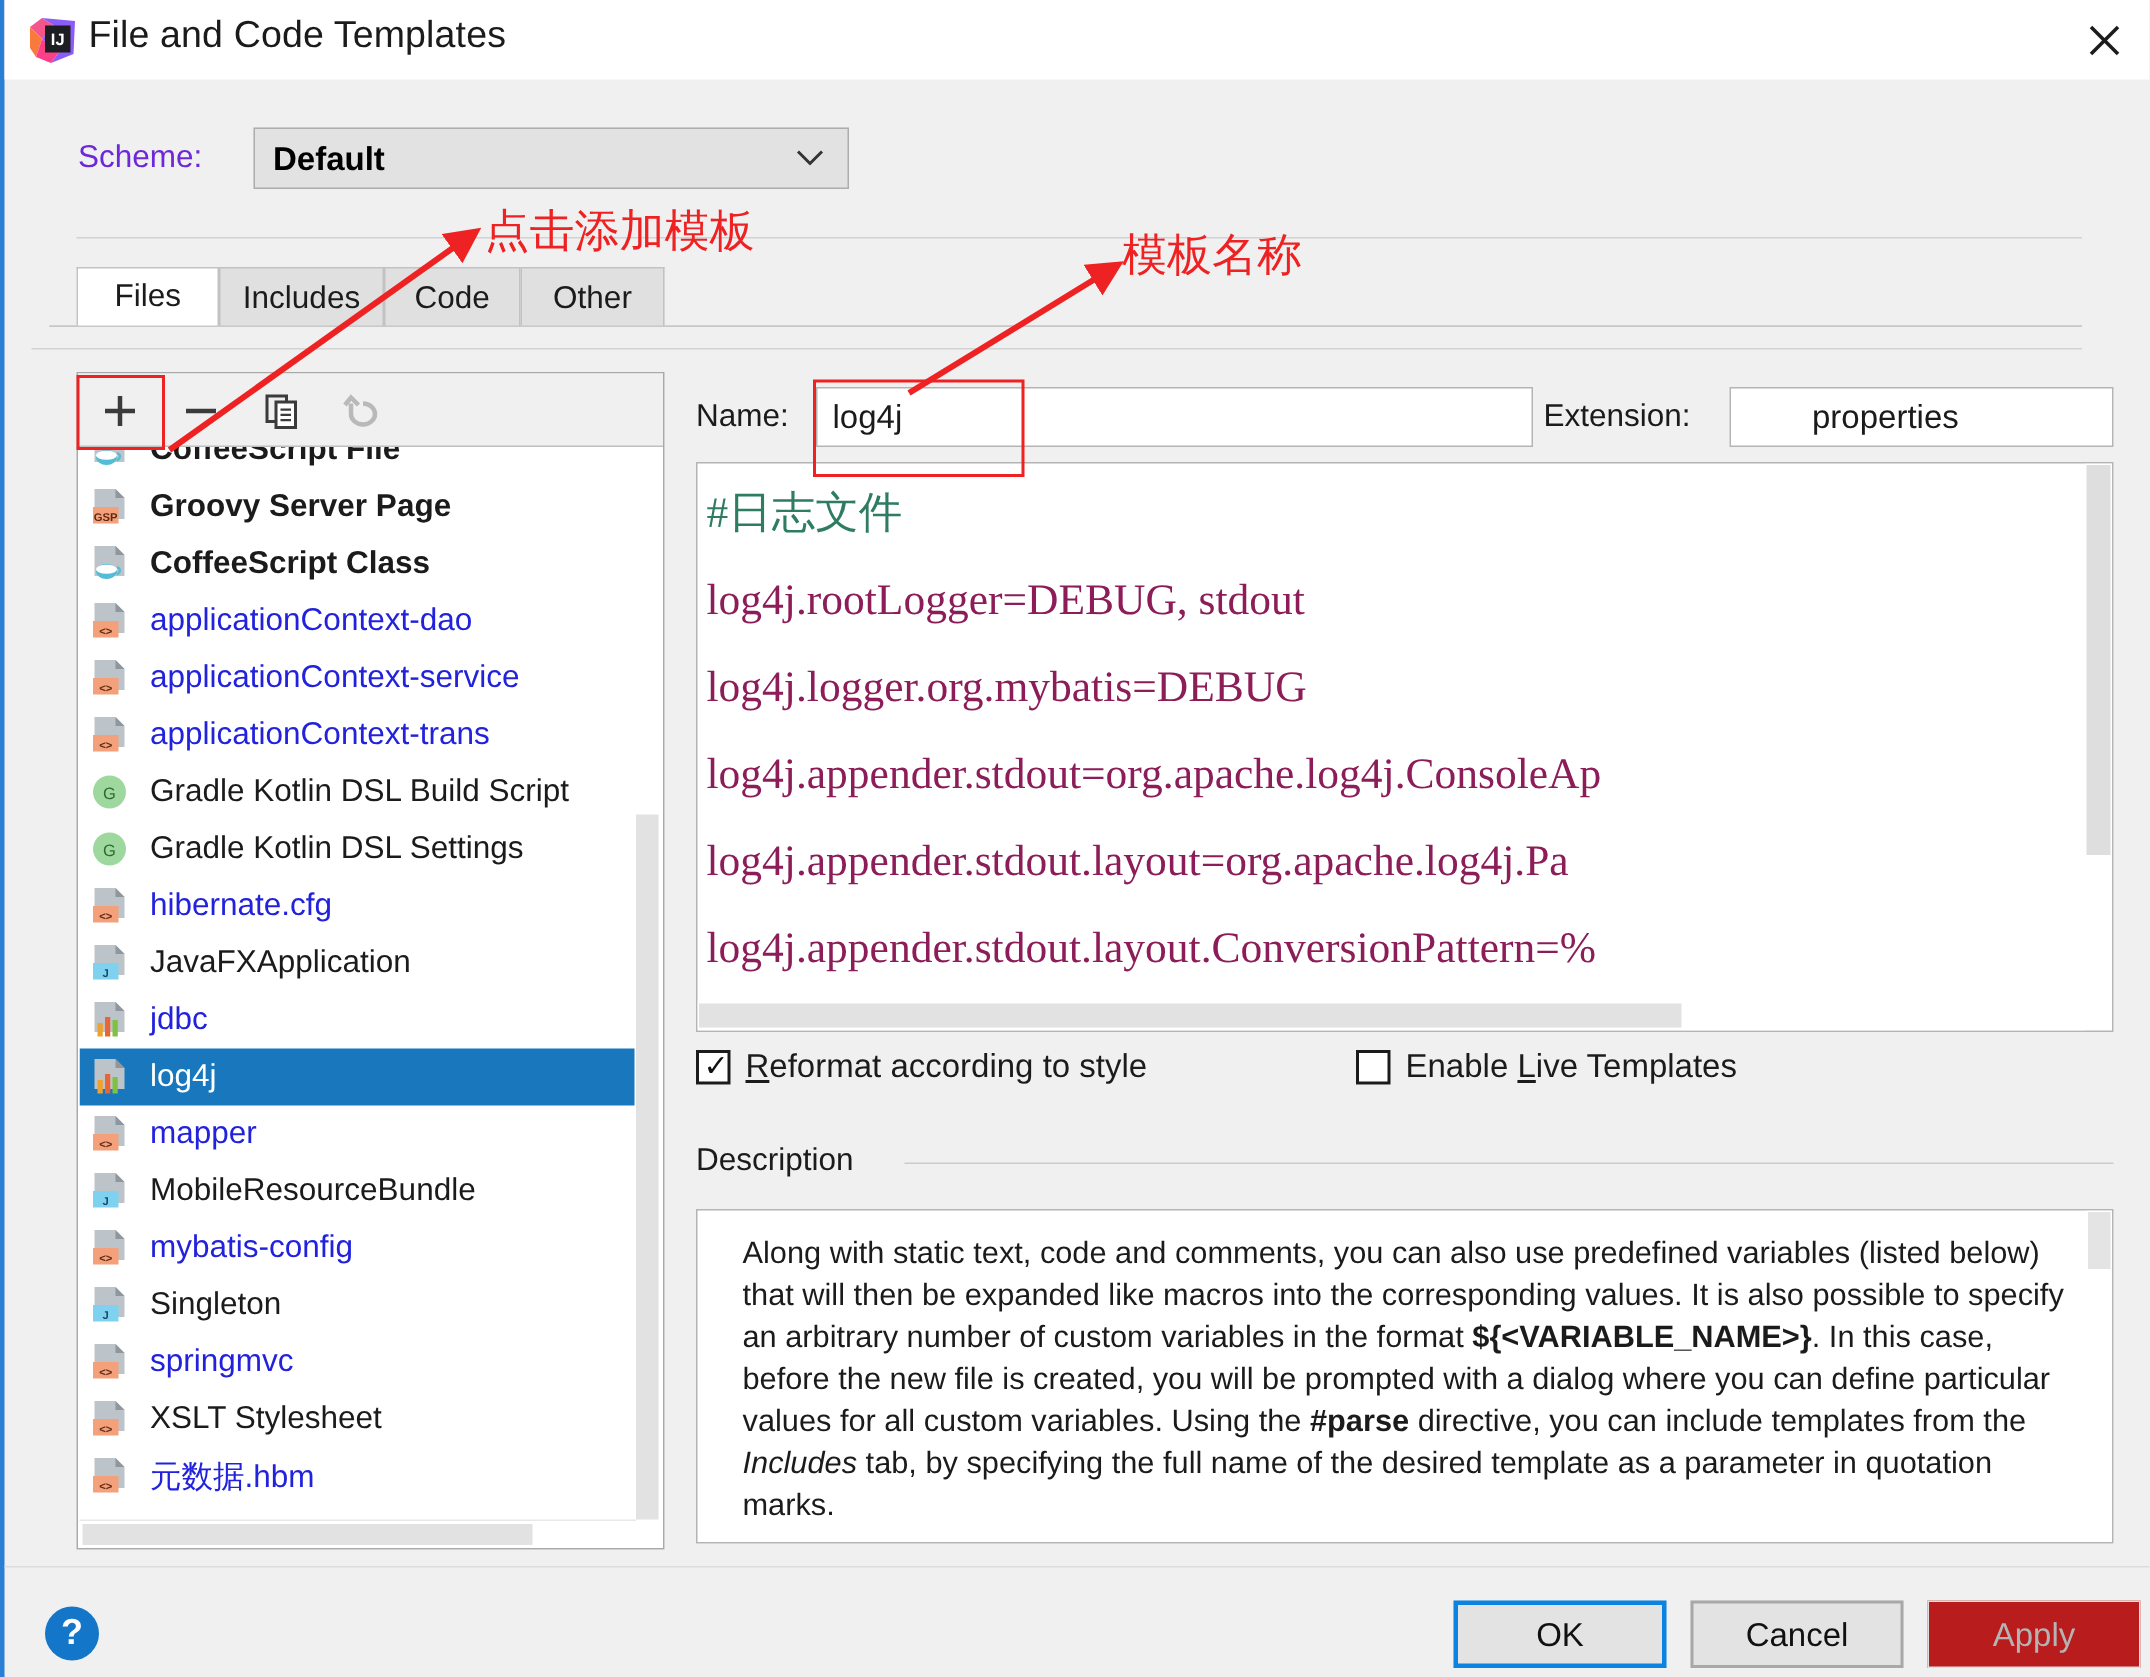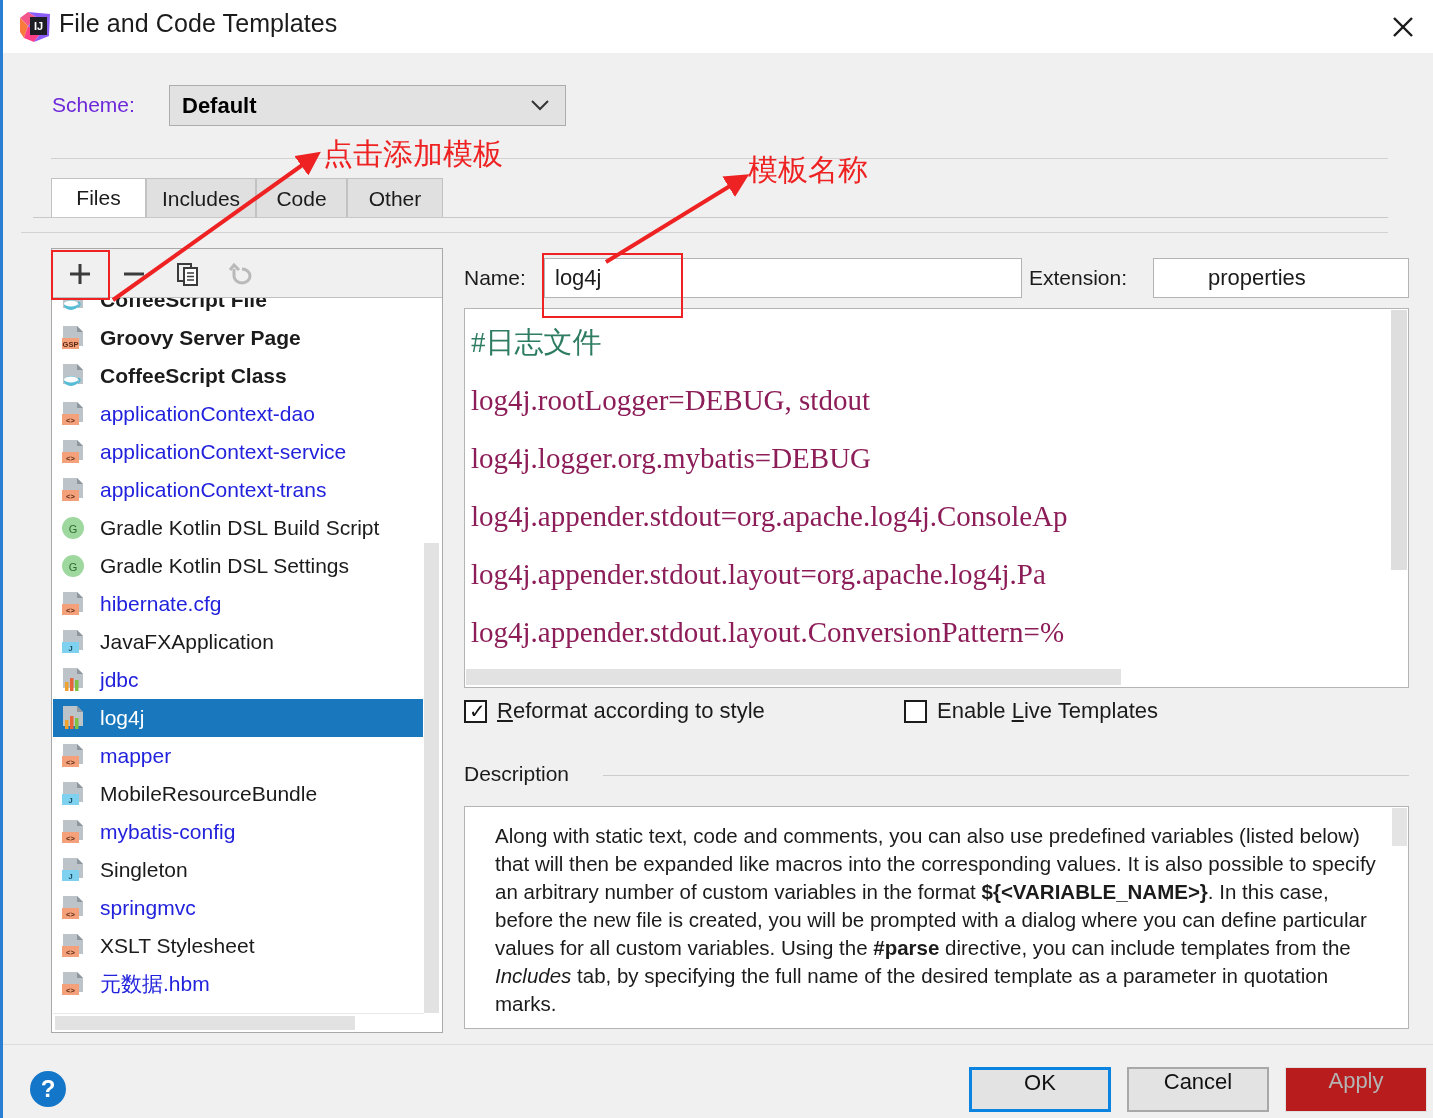--- a/index.html
+++ b/index.html
@@ -100,21 +100,21 @@
   .descbox { position:absolute; left:461px; top:806px; width:945px; height:223px; background:#fff; border:1px solid #b4b4b4; overflow:hidden; }
   .desctext { position:absolute; left:18px; top:15px; width:885px; font-size:20.5px; line-height:28px; color:#1b1b1b;margin-left:12px; }
   .desctext b { font-weight:bold; }
   .desctext i { font-style:italic; }
   .desc-vtrack { position:absolute; right:0; top:0; width:17px; bottom:0; background:#fff; }
   .desc-vthumb { position:absolute; right:1px; top:1px; width:15px; height:38px; background:#e4e4e4; }
 
   
   .footer-line { position:absolute; left:0; top:1044px; width:100%; height:1px; background:#dcdcdc; }
   .help-btn { position:absolute; left:27px; top:1071px; width:36px; height:36px; border-radius:50%; background:#1476c9; color:#fff; font-size:24px; display:flex; align-items:center; justify-content:center; font-weight:bold; }
-  .btn { position:absolute; top:1067px; height:45px; display:flex; align-items:flex-start; justify-content:center; font-size:22px; }
+  .btn { position:absolute; top:1067px; height:45px; display:flex; align-items:center; justify-content:center; font-size:22px; }
   .btn-ok { left:966px; width:142px; background:#e3e3e3; border:3px solid #0a84e0; color:#111; }
   .btn-cancel { left:1124px; width:142px; background:#e3e3e3; border:2px solid #a8a8a8; color:#111; }
   .btn-apply { left:1282px; width:142px; background:#b91c1c; border:1px solid #e0e0e0; color:#b4b4b4; }
 
   
   .anno { position:absolute; color:#ee2222; font-size:30px; font-family:"DejaVu Sans", sans-serif; white-space:nowrap; }
   .anno-add { left:320px; top:134px; }
   .anno-name { left:745px; top:150px; }
   .annosvg { position:absolute; left:0; top:0; width:1433px; height:1118px; pointer-events:none; }
   .redbox { position:absolute; border:2px solid #ee2222; }

